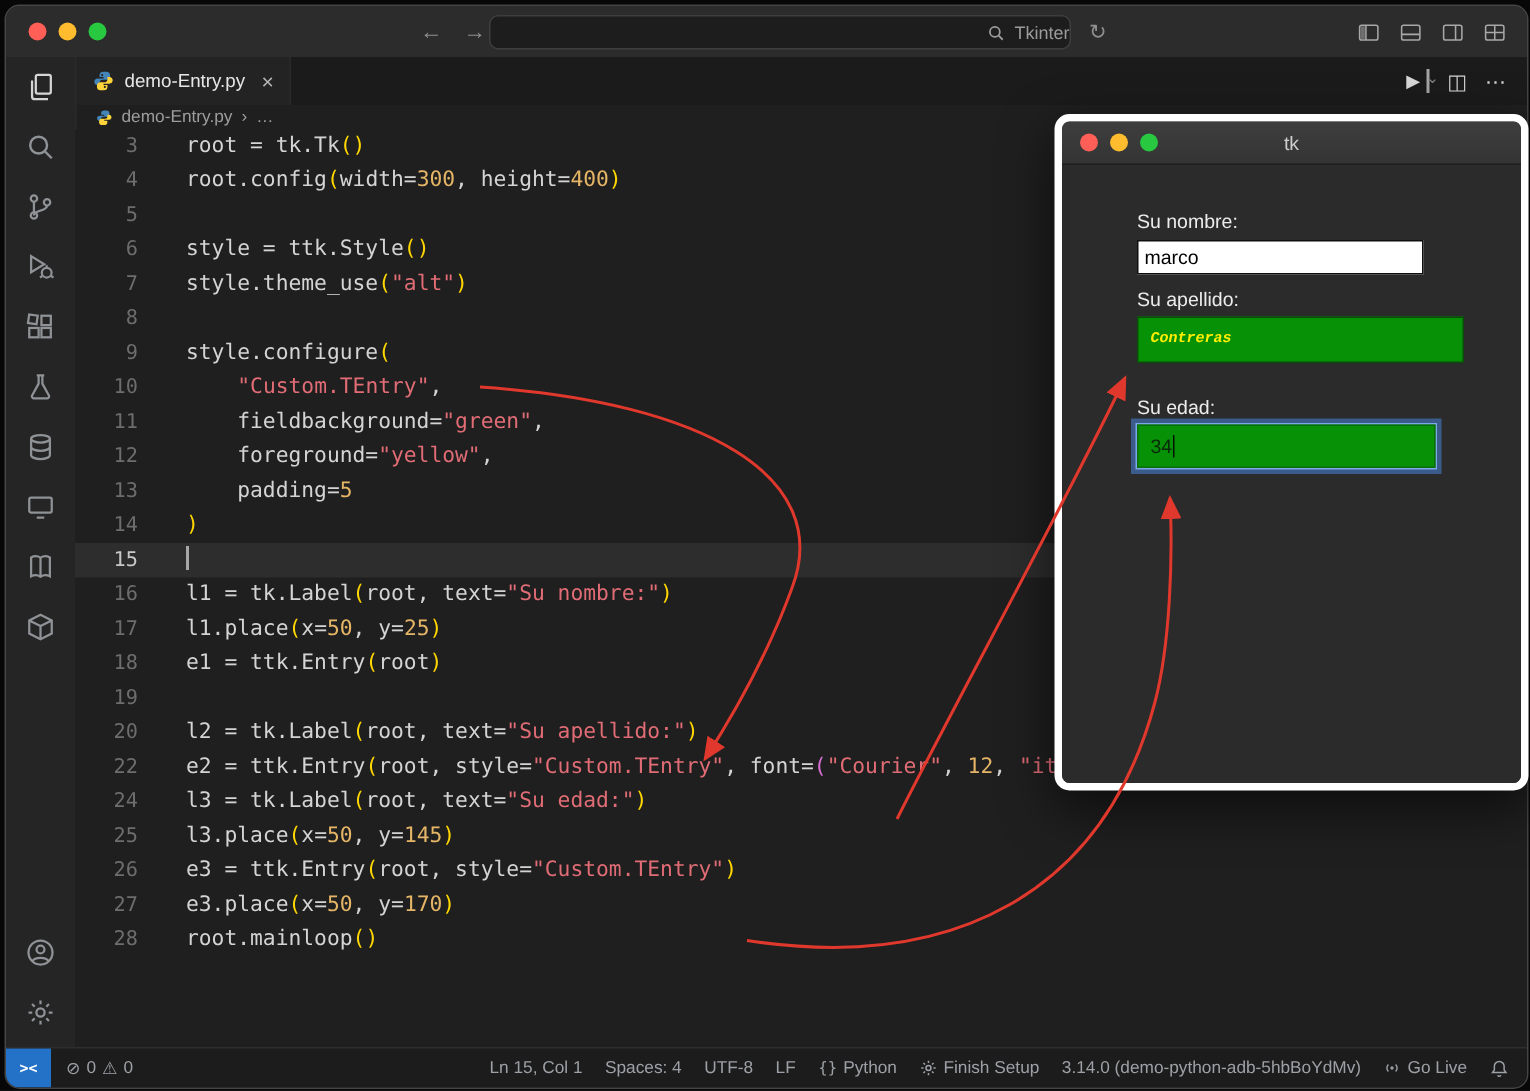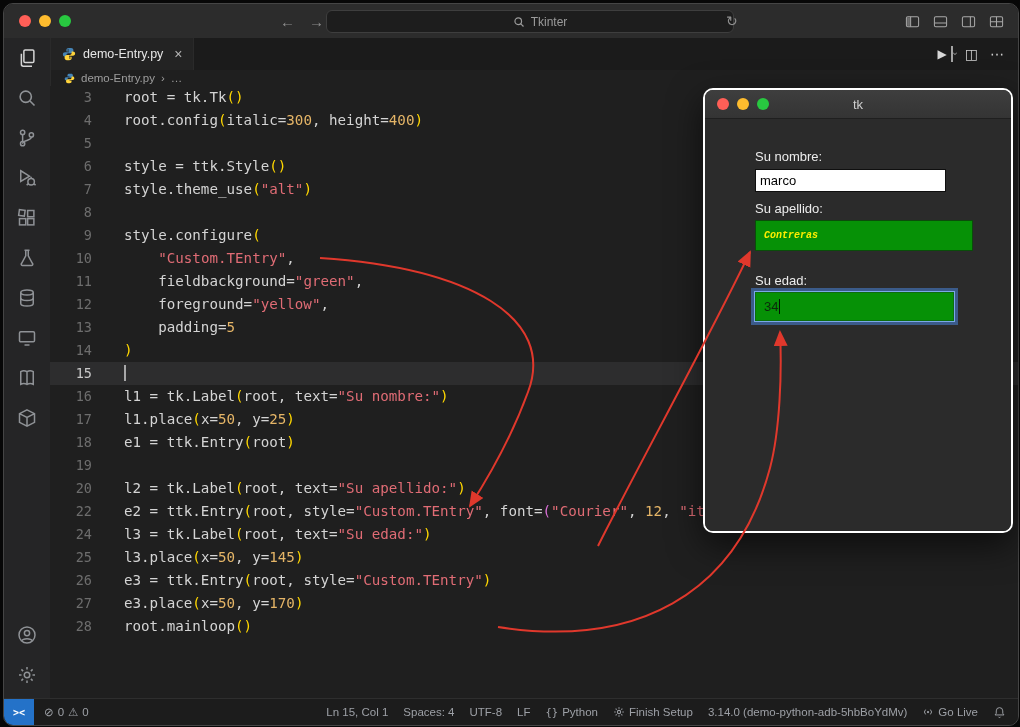--- a/index.html
+++ b/index.html
@@ -12,22 +12,22 @@
 
   
   .titlebar{position:absolute;left:0;top:0;right:0;height:34px;background:#2c2c2c;
             border-bottom:1px solid #222;display:flex;align-items:center;}
   .traffic{display:flex;gap:8px;margin-left:15px;}
   .tl{width:12px;height:12px;border-radius:50%;display:inline-block;}
   .tl.red{background:#ff5f57}.tl.yel{background:#febc2e}.tl.grn{background:#28c840}
   .nav-arrows{position:absolute;left:276px;top:0;height:34px;display:flex;align-items:center;gap:14px;
               color:#8f8f8f;font-size:15px;}
   .searchbox{position:absolute;left:322px;top:6px;width:386px;height:21px;background:#1d1d1d;
-             border:1px solid #3e3e3e;border-radius:6px;display:flex;align-items:center;justify-content:center;
-             gap:6px;color:#9b9b9b;font-size:12px;padding-left:20px;}
+             border:1px solid #3e3e3e;border-radius:6px;display:flex;align-items:center;justify-content:flex-end;
+             gap:6px;color:#9b9b9b;font-size:12px;}
   .sync{position:absolute;left:722px;top:0;height:34px;display:flex;align-items:center;color:#8f8f8f;font-size:14px;}
   .tb-right{position:absolute;right:14px;top:0;height:34px;display:flex;align-items:center;gap:13px;color:#a8a8a8;}
   .tb-right svg{display:block}
 
   
   .tabstrip{position:absolute;left:46px;top:34px;right:0;height:32px;background:#1b1b1b;
             border-bottom:1px solid #2a2a2a;display:flex;align-items:stretch;}
   .tab{display:flex;align-items:center;gap:7px;padding:0 10px 0 12px;background:#232323;
        border-right:1px solid #2a2a2a;color:#e6e6e6;font-size:12.5px;}
   .tab .close{color:#b5b5b5;font-size:14px;margin-left:4px;}
@@ -64,22 +64,22 @@
              display:flex;align-items:center;color:#9da0a6;font-size:11.5px;}
   .remote-chip{width:30px;height:26px;background:#2472c8;color:#fff;display:flex;align-items:center;
                justify-content:center;font-family:"DejaVu Sans Mono",monospace;font-size:10px;font-weight:bold;flex:none;}
   .problems{display:flex;align-items:center;gap:4px;margin-left:10px;}
   .sb-right{margin-left:auto;display:flex;align-items:center;gap:15px;margin-right:12px;}
   .sb-item{display:flex;align-items:center;gap:4px;white-space:nowrap;}
   .sb-item svg{display:block}
   .braces{font-family:"DejaVu Sans Mono",monospace;font-size:10.5px;}
 
   
-  .tkwin{position:absolute;left:703px;top:88px;width:306px;height:441px;border-radius:10px;overflow:hidden;
-         z-index:30;box-shadow:0 12px 34px rgba(0,0,0,.6);background:#2b2b2b;border:2px solid #ffffff;}
+  .tkwin{position:absolute;left:703px;top:76px;width:306px;height:441px;border-radius:10px;overflow:hidden;
+         z-index:30;box-shadow:0 12px 34px rgba(0,0,0,.6);background:#2b2b2b;border:5px solid #ffffff;}
   .tk-titlebar{height:28px;background:linear-gradient(#3e3e3e,#343434);border-bottom:1px solid #1f1f1f;
                position:relative;display:flex;align-items:center;justify-content:center;}
   .tk-traffic{position:absolute;left:12px;top:8px;display:flex;gap:8px;}
   .tk-title{color:#cfcfcf;font-size:13px;}
   .tk-body{position:relative;height:412px;background:#2b2b2b;}
   .tk-label{position:absolute;left:50px;color:#ececec;font-size:13px;}
   .tk-entry{position:absolute;left:50px;box-sizing:border-box;display:flex;align-items:center;}
   .tk-entry1{top:50px;width:191px;height:23px;background:#ffffff;border:1px solid #0f0f0f;padding-left:4px;
              color:#000;font-size:13px;}
   .tk-entry2{top:101px;width:218px;height:31px;background:#069106;border:1px solid #0a4d0a;padding-left:8px;
@@ -250,21 +250,21 @@
   </div>
 
   <div class="editor">
     <div>
         <div class="code-line">
           <span class="gutter">3</span>
           <span class="code-text"><span class="tok-p">root = tk.Tk</span><span class="tok-b1">()</span></span>
         </div>
         <div class="code-line">
           <span class="gutter">4</span>
-          <span class="code-text"><span class="tok-p">root.config</span><span class="tok-b1">(</span><span class="tok-p">italic=</span><span class="tok-n">300</span><span class="tok-p">, height=</span><span class="tok-n">400</span><span class="tok-b1">)</span></span>
+          <span class="code-text"><span class="tok-p">root.config</span><span class="tok-b1">(</span><span class="tok-p">width=</span><span class="tok-n">300</span><span class="tok-p">, height=</span><span class="tok-n">400</span><span class="tok-b1">)</span></span>
         </div>
         <div class="code-line">
           <span class="gutter">5</span>
           <span class="code-text"></span>
         </div>
         <div class="code-line">
           <span class="gutter">6</span>
           <span class="code-text"><span class="tok-p">style = ttk.Style</span><span class="tok-b1">()</span></span>
         </div>
         <div class="code-line">

